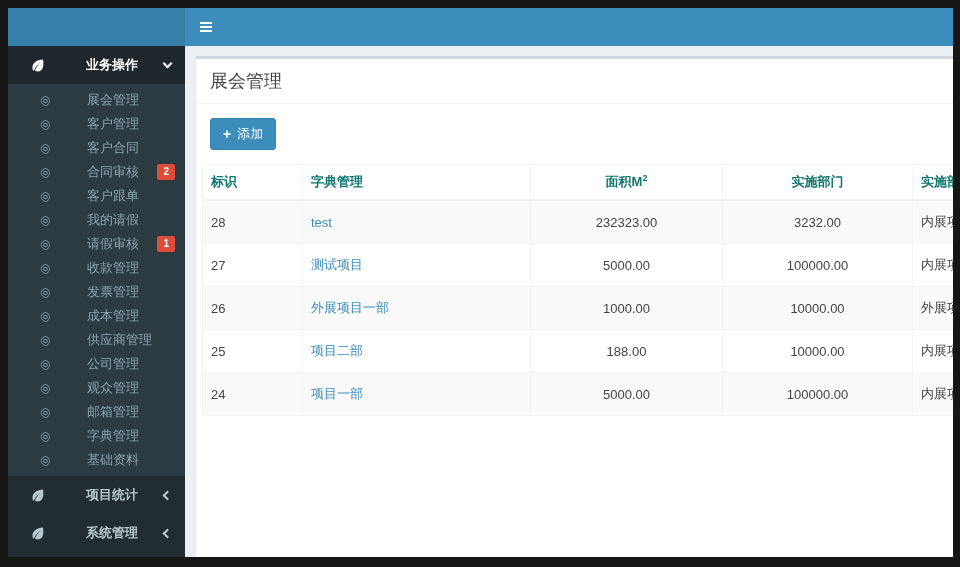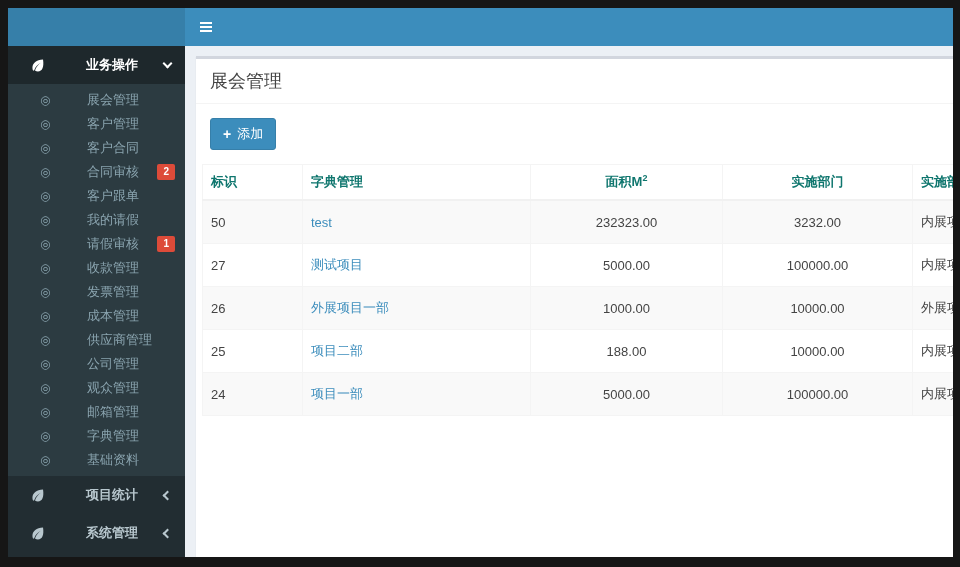--- a/index.html
+++ b/index.html
@@ -192,21 +192,21 @@
                 <tr>
                   <th>标识</th>
                   <th>字典管理</th>
                   <th class="num"><span>面积M</span><sup>2</sup></th>
                   <th class="num">实施部门</th>
                   <th>实施部门</th>
                 </tr>
               </thead>
               <tbody>
                 <tr>
-                  <td>50</td>
+                  <td>28</td>
                   <td><a class="link">test</a></td>
                   <td class="num">232323.00</td>
                   <td class="num">3232.00</td>
                   <td>内展项目</td>
                 </tr>
                 <tr>
                   <td>27</td>
                   <td><a class="link">测试项目</a></td>
                   <td class="num">5000.00</td>
                   <td class="num">100000.00</td>

